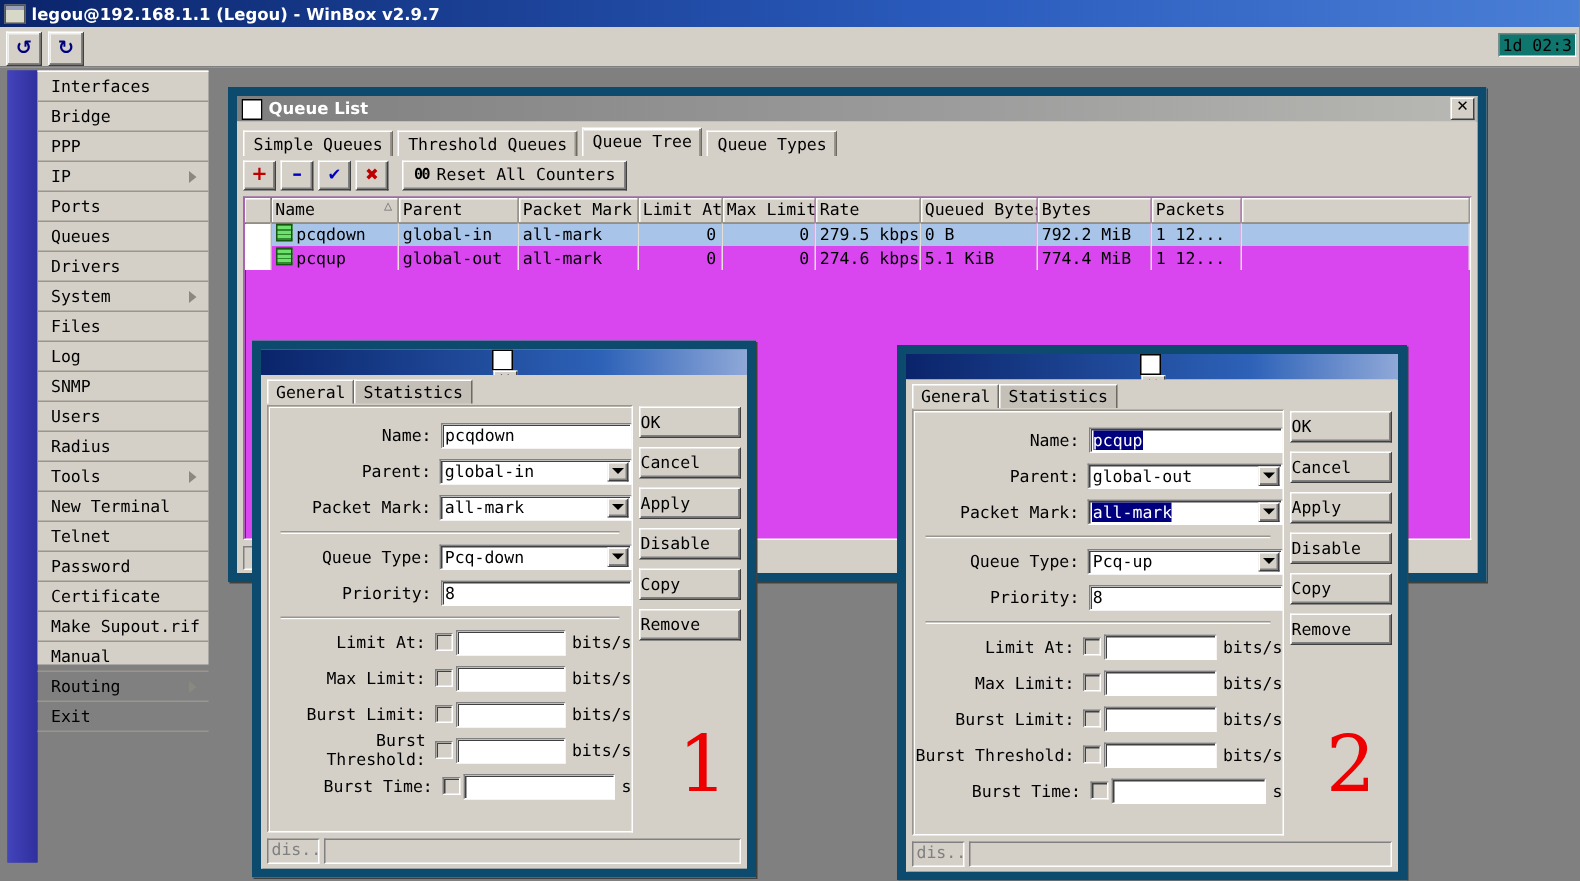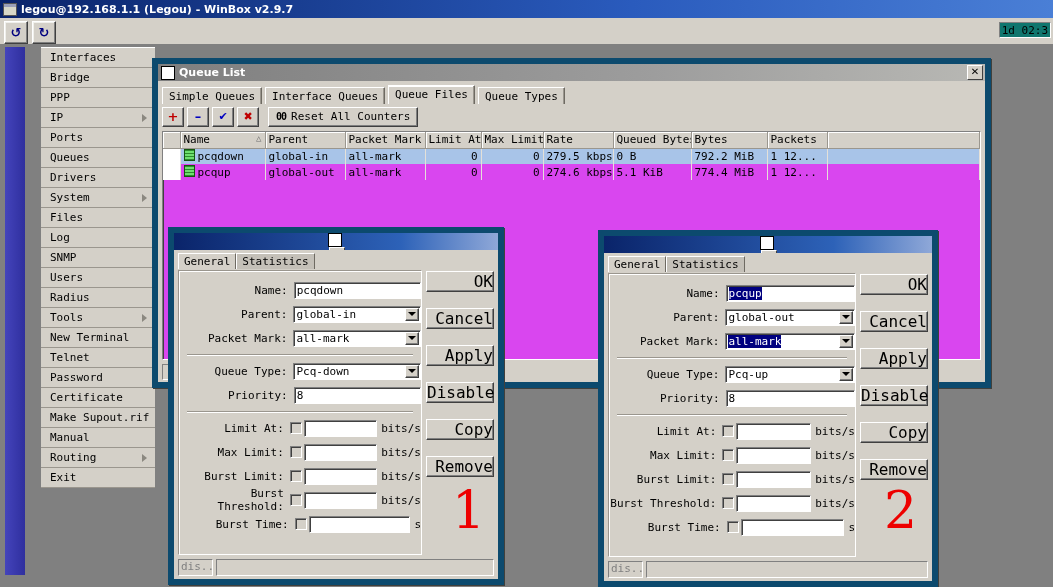--- a/index.html
+++ b/index.html
@@ -51,25 +51,24 @@
     white-space: nowrap; overflow: hidden;
   }
 
   
   .sidebar-strip {
     position: absolute; left: 5px; top: 47px; width: 20px; height: 528px;
     background: #3333aa;
     background-image: linear-gradient(to right,#4444bb,#2f2f9e);
   }
   .sidebar {
-    position: absolute; left: 25px; top: 47px; width: 114px; height: 440px;
+    position: absolute; left: 25px; top: 47px; width: 114px; height: 396px;
     background: #d4d0c8;
     border-top: 1px solid #fff; border-left: none;
     box-sizing: border-box;
-    margin-left: 16px;
   }
   .menu-item {
     position: relative; height: 20px; line-height: 20px;
     padding-left: 9px; box-sizing: border-box;
     border-bottom: 1px solid #9a968e;
     font-size: 11px; white-space: nowrap;
   }
   .menu-arrow {
     position: absolute; right: 8px; top: 6px;
     width: 0; height: 0;
@@ -221,24 +220,24 @@
     width: 12px; height: 12px; background: #d4d0c8; margin-right: 2px; flex: 0 0 auto;
     border: 1px solid #808080; border-right-color: #fff; border-bottom-color: #fff;
     box-shadow: inset 1px 1px 0 #404040; box-sizing: border-box;
   }
   .finput.w-limit { width: 78px; }
   .finput.w-burst { width: 104px; }
   .unit { margin-left: 4px; font-size: 11px; }
 
   .btncol { position: absolute; right: 4px; top: 21px; width: 68px; }
   .dlgbtn {
-    width: 68px; height: 21px; margin-bottom: 16px; background: #d4d0c8;
+    width: 68px; height: 21px; margin-bottom: 6px; background: #d4d0c8;
     border: 1px solid #fff; border-right-color: #404040; border-bottom-color: #404040;
     box-shadow: inset -1px -1px 0 #808080;
-    font-size: 16px; text-align: right; line-height: 19px; box-sizing: border-box;
+    font-size: 11px; text-align: left; line-height: 19px; box-sizing: border-box;
   }
   .dlgbtn.gap { margin-top: 6px; }
 
   .dlg-status {
     position: absolute; left: 4px; right: 4px; bottom: 3px; height: 17px;
     display: flex; align-items: stretch;
   }
   .dis-box {
     width: 35px; background: #d4d0c8; color: #808080; font-size: 11px;
     border: 1px solid #808080; border-right-color: #fff; border-bottom-color: #fff;
@@ -303,22 +302,22 @@
   <div class="win" id="queue-list">
     <div class="win-title title-inactive">
       <span class="title-ico"></span>
       <span class="title-text">Queue List</span>
       <span class="close-btn">✕</span>
     </div>
     <div class="ql-body">
 
       <div class="tabs" id="ql-tabs">
           <div class="tab">Simple Queues</div>
-          <div class="tab">Interface Queues</div>
-          <div class="tab active">Queue Files</div>
+          <div class="tab">Threshold Queues</div>
+          <div class="tab active">Queue Tree</div>
           <div class="tab">Queue Types</div>
         </div>
 
       <div class="btnbar">
         <div class="sq-btn" style="color:#c00000;">+</div>
         <div class="sq-btn" style="color:#0000c0;">–</div>
         <div class="sq-btn" style="color:#0000c0;font-size:11px;">✔</div>
         <div class="sq-btn" style="color:#c00000;font-size:11px;">✖</div>
         <div class="reset-btn">
           <span class="reset-icon">00</span>

